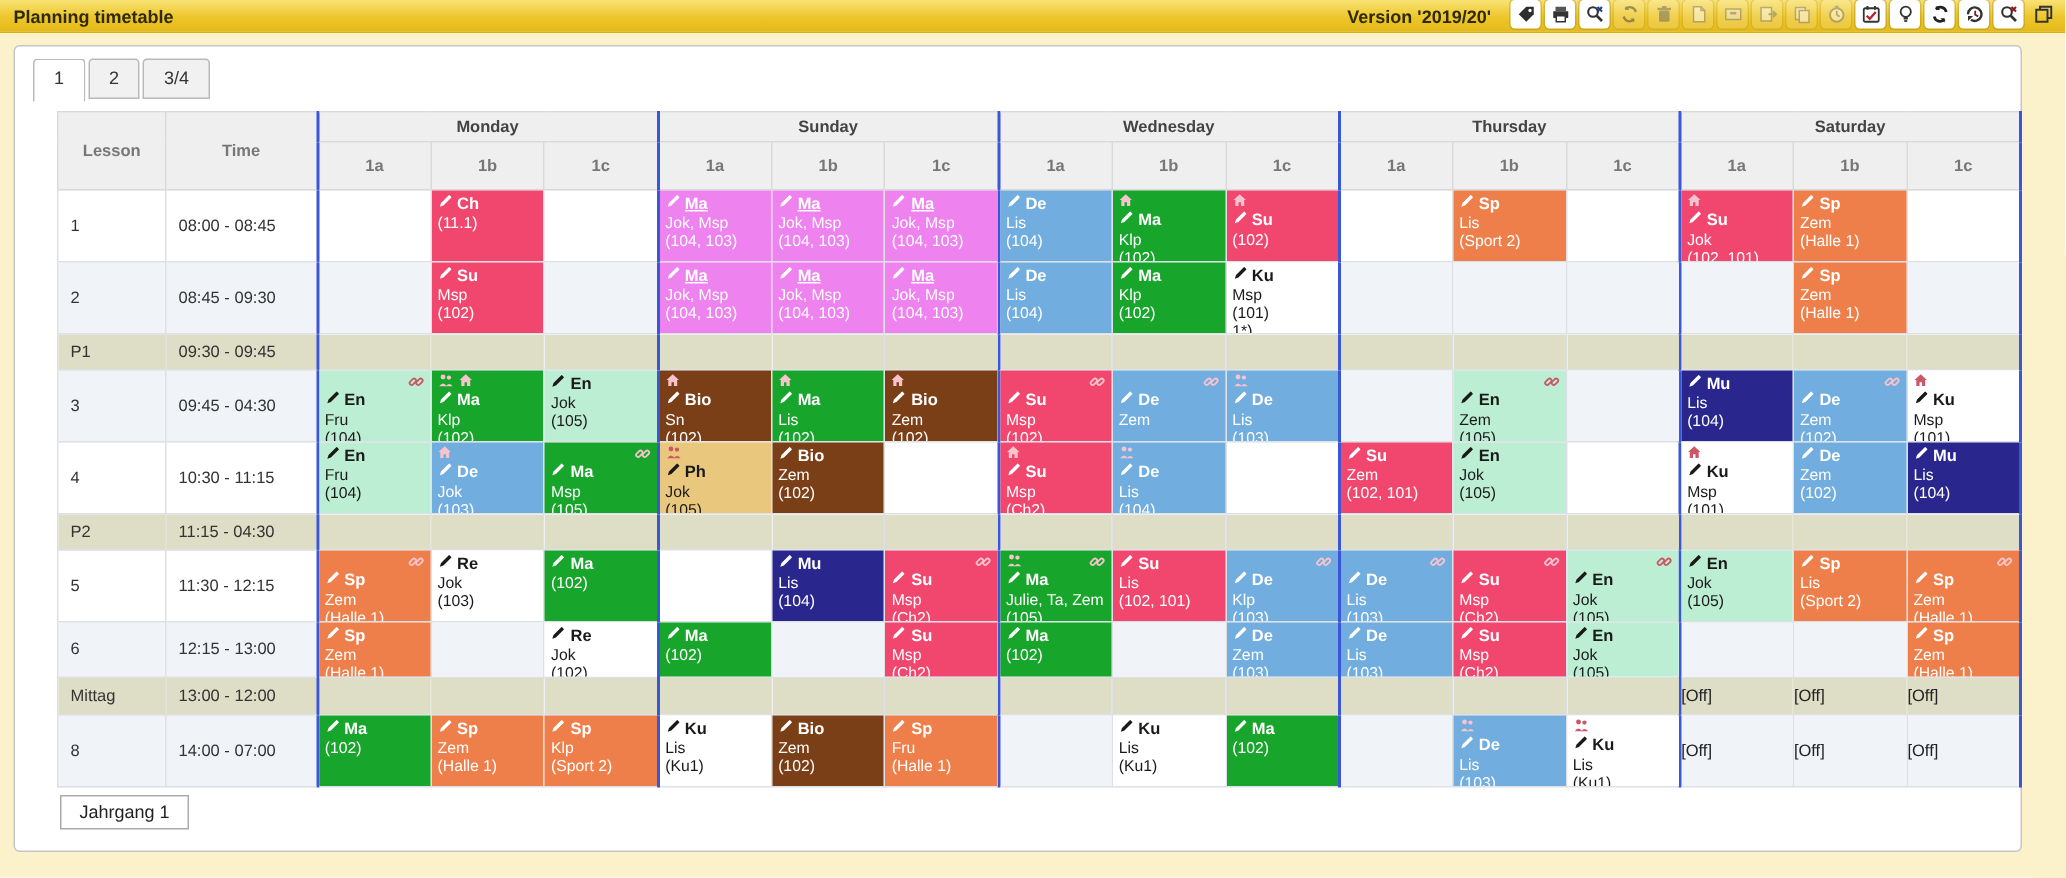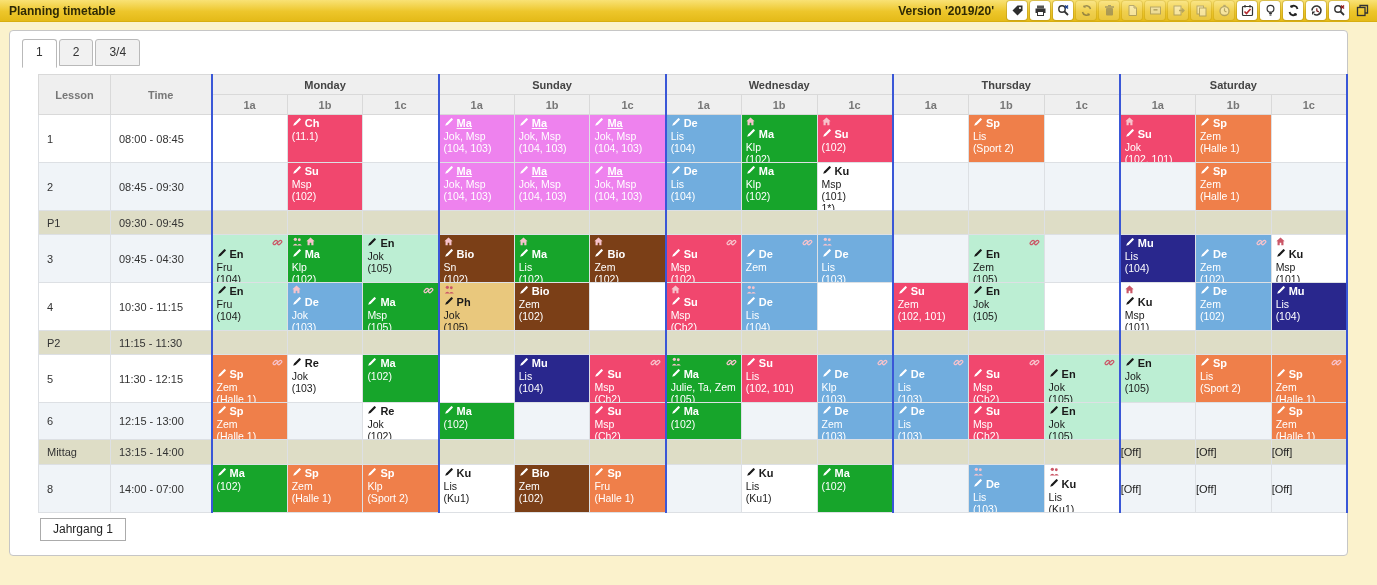--- a/index.html
+++ b/index.html
@@ -191,21 +191,21 @@
         <thead>
           <tr style="height: 20px;">
             <th rowspan="2">Lesson</th>
             <th rowspan="2">Time</th>
             <th colspan="3" class="dayh dsep">Monday</th>
             <th colspan="3" class="dayh dsep">Sunday</th>
             <th colspan="3" class="dayh dsep">Wednesday</th>
             <th colspan="3" class="dayh dsep">Thursday</th>
             <th colspan="3" class="dayh dsep dend">Saturday</th>
           </tr>
-          <tr style="height: 20px;">
+          <tr style="height: 32px;">
             <th class="dsep">1a</th>
             <th class="">1b</th>
             <th class="">1c</th>
             <th class="dsep">1a</th>
             <th class="">1b</th>
             <th class="">1c</th>
             <th class="dsep">1a</th>
             <th class="">1b</th>
             <th class="">1c</th>
             <th class="dsep">1a</th>
@@ -905,21 +905,21 @@
                     </svg></span>
                   <span>Mu</span>
                 </div>
                 <div class="ln">Lis</div>
                 <div class="ln">(104)</div>
               </div>
             </td>
           </tr>
           <tr class="breakrow" style="height: 23px;">
             <td class="lessoncol">P2</td>
-            <td class="timecol">11:15 - 11:30</td>
+            <td class="timecol">11:15 - 04:30</td>
             <td class="slot dsep" style="height: 23px;"></td>
             <td class="slot" style="height: 23px;"></td>
             <td class="slot" style="height: 23px;"></td>
             <td class="slot dsep" style="height: 23px;"></td>
             <td class="slot" style="height: 23px;"></td>
             <td class="slot" style="height: 23px;"></td>
             <td class="slot dsep" style="height: 23px;"></td>
             <td class="slot" style="height: 23px;"></td>
             <td class="slot" style="height: 23px;"></td>
             <td class="slot dsep" style="height: 23px;"></td>
@@ -1286,21 +1286,21 @@
                     </svg></span>
                   <span>Sp</span>
                 </div>
                 <div class="ln">Zem</div>
                 <div class="ln">(Halle 1)</div>
               </div>
             </td>
           </tr>
           <tr class="breakrow" style="height: 24px;">
             <td class="lessoncol">Mittag</td>
-            <td class="timecol">13:15 - 14:00</td>
+            <td class="timecol">13:00 - 12:00</td>
             <td class="slot dsep" style="height: 24px;"></td>
             <td class="slot" style="height: 24px;"></td>
             <td class="slot" style="height: 24px;"></td>
             <td class="slot dsep" style="height: 24px;"></td>
             <td class="slot" style="height: 24px;"></td>
             <td class="slot" style="height: 24px;"></td>
             <td class="slot dsep" style="height: 24px;"></td>
             <td class="slot" style="height: 24px;"></td>
             <td class="slot" style="height: 24px;"></td>
             <td class="slot dsep" style="height: 24px;"></td>

